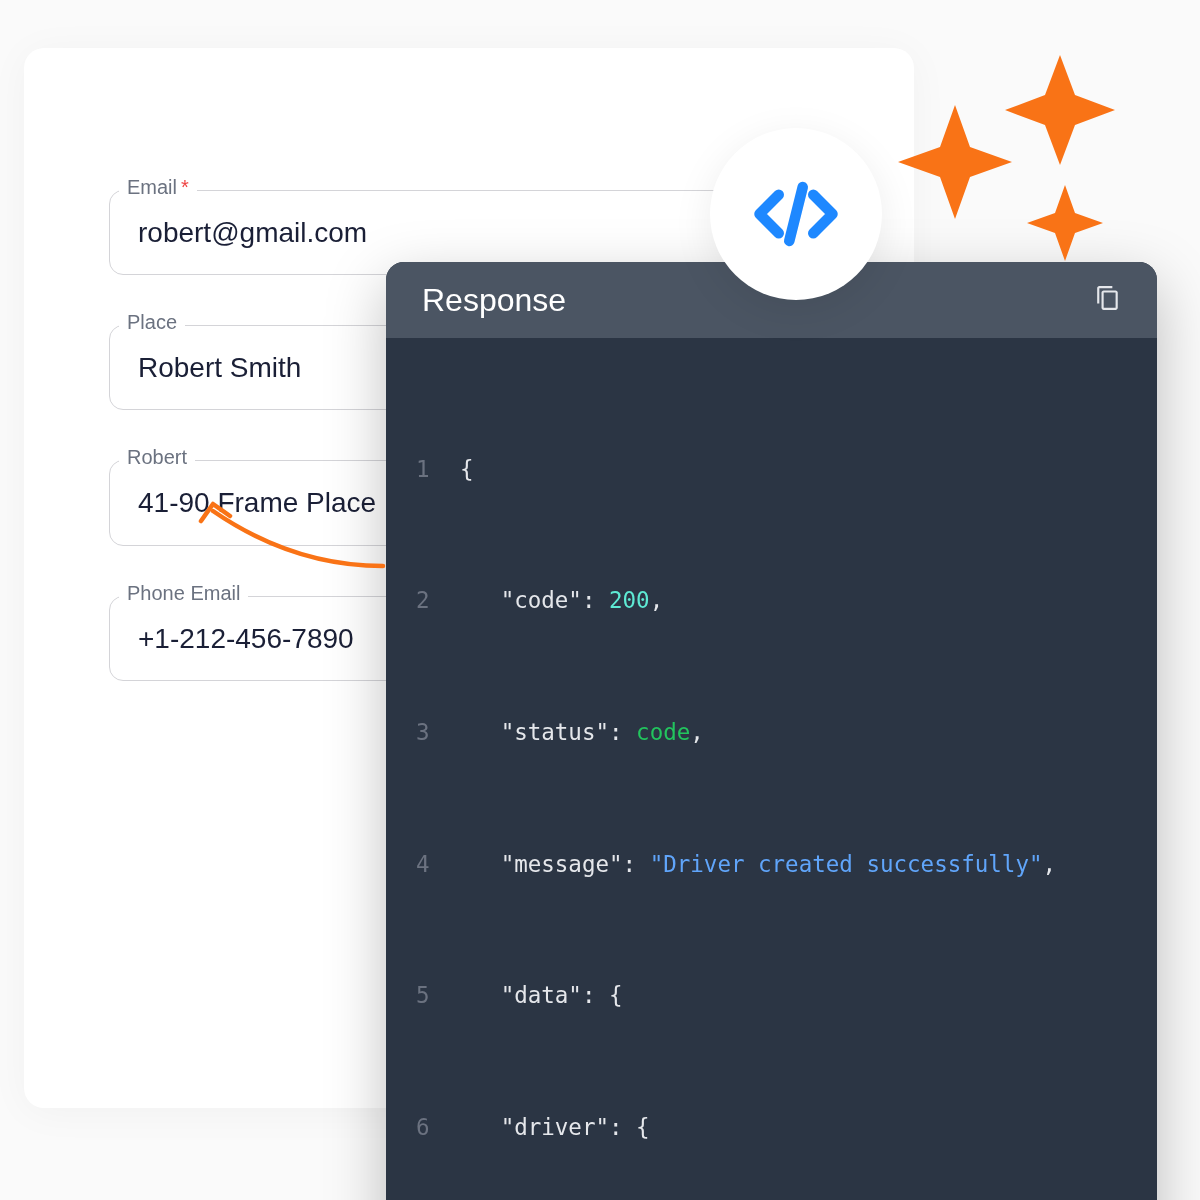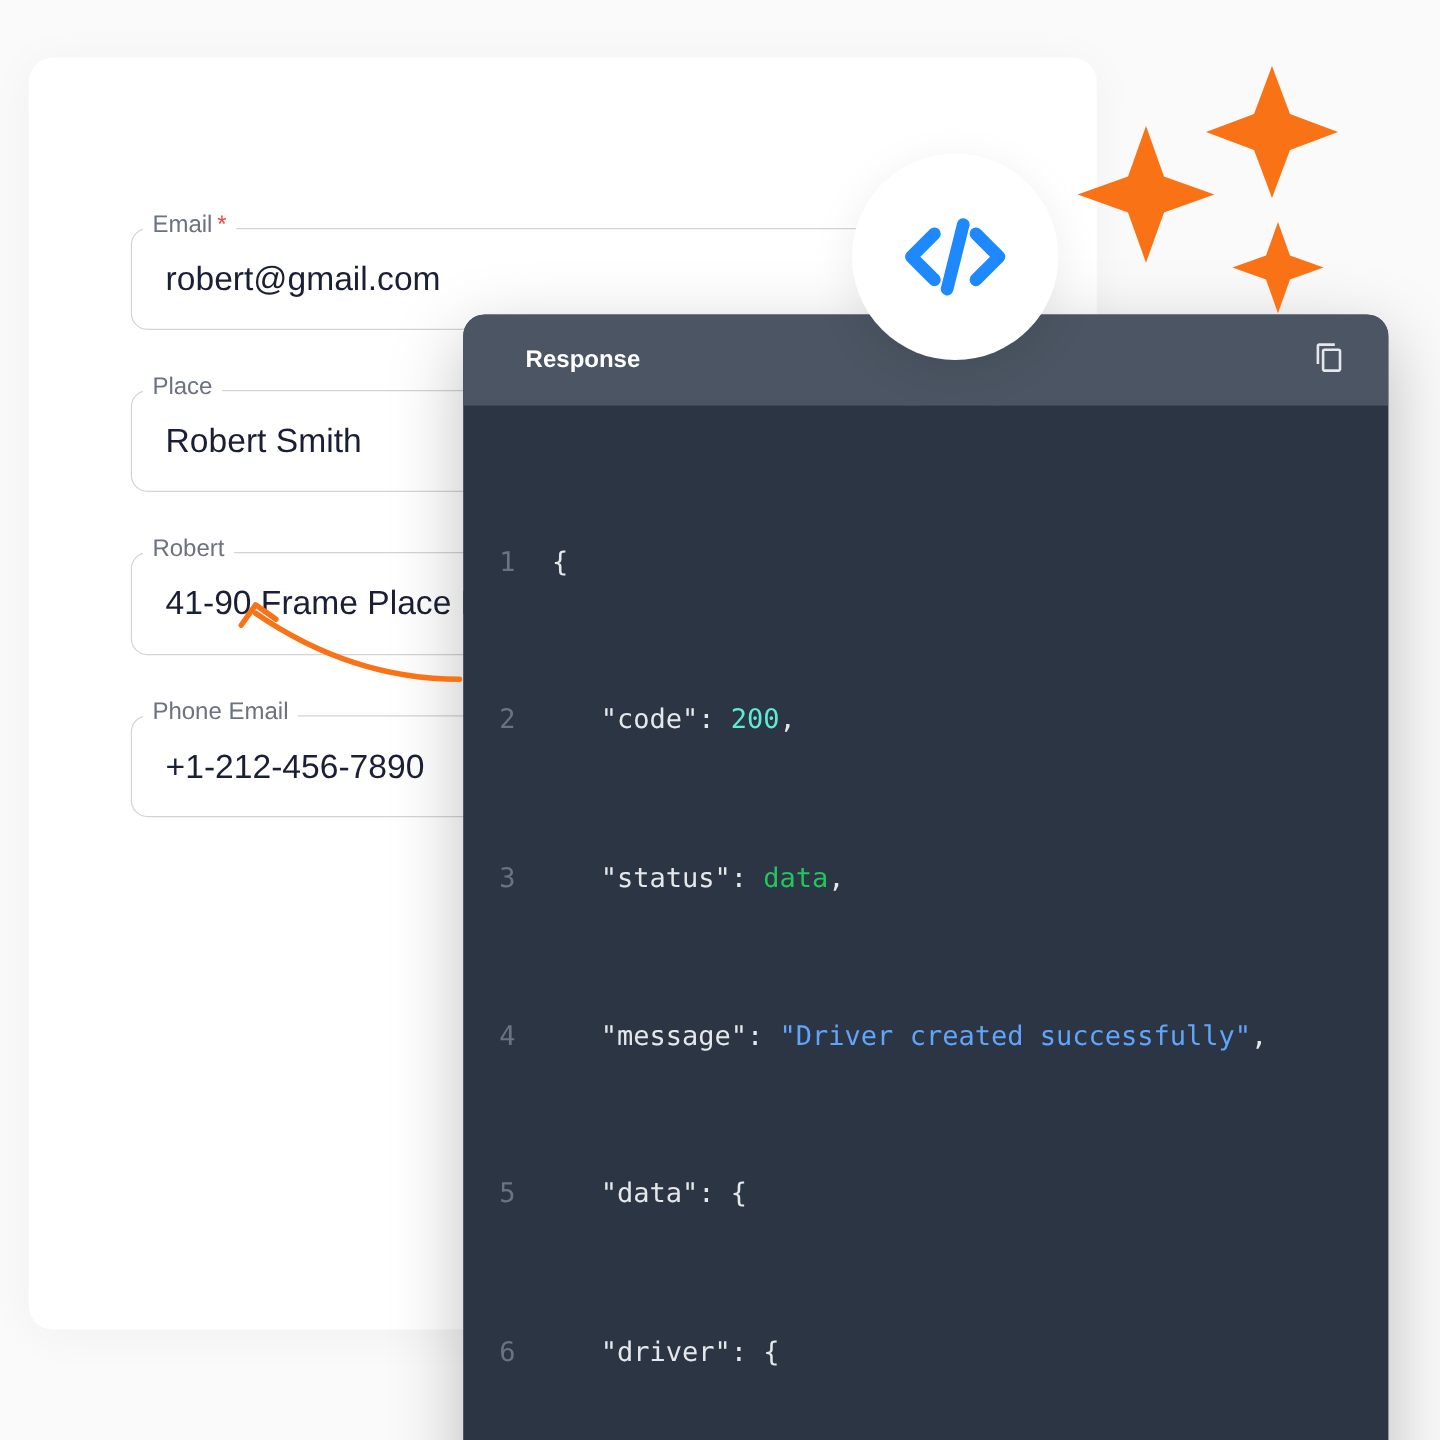--- a/index.html
+++ b/index.html
@@ -77,23 +77,22 @@
 .response-header {
   background: #4b5563;
   height: 76px;
   display: flex;
   align-items: center;
   justify-content: space-between;
   padding: 0 36px;
 }
 .response-title {
   color: #ffffff;
-  font-size: 20px;
-  font-weight: 700;
-  margin-left: 16px;
+  font-size: 32px;
+  font-weight: 400;
 }
 .copy-icon {
   color: #e5e7eb;
 }
 .response-body {
   padding: 22px 30px 30px 30px;
   font-family: ui-monospace, 'SF Mono', Menlo, Monaco, Consolas, monospace;
   font-size: 22.5px;
   line-height: 1.95;
   white-space: pre;
@@ -188,21 +187,21 @@
     <span class="response-title">Response</span>
     <span class="copy-icon">
       <svg width="26" height="26" viewBox="0 0 24 24" fill="currentColor">
         <path d="M16 1H4c-1.1 0-2 .9-2 2v14h2V3h12V1zm3 4H8c-1.1 0-2 .9-2 2v14c0 1.1.9 2 2 2h11c1.1 0 2-.9 2-2V7c0-1.1-.9-2-2-2zm0 16H8V7h11v14z"></path>
       </svg>
     </span>
   </div>
   <div class="response-body">
     <div class="code-line"><span class="line-num">1</span><span class="code"><span class="tok-punc">{</span></span></div>
     <div class="code-line"><span class="line-num">2</span><span class="code">   <span class="tok-key">"code"</span><span class="tok-punc">: </span><span class="tok-num">200</span><span class="tok-punc">,</span></span></div>
-    <div class="code-line"><span class="line-num">3</span><span class="code">   <span class="tok-key">"status"</span><span class="tok-punc">: </span><span class="tok-bool">data</span><span class="tok-punc">,</span></span></div>
+    <div class="code-line"><span class="line-num">3</span><span class="code">   <span class="tok-key">"status"</span><span class="tok-punc">: </span><span class="tok-bool">code</span><span class="tok-punc">,</span></span></div>
     <div class="code-line"><span class="line-num">4</span><span class="code">   <span class="tok-key">"message"</span><span class="tok-punc">: </span><span class="tok-str">"Driver created successfully"</span><span class="tok-punc">,</span></span></div>
     <div class="code-line"><span class="line-num">5</span><span class="code">   <span class="tok-key">"data"</span><span class="tok-punc">: {</span></span></div>
     <div class="code-line"><span class="line-num">6</span><span class="code">   <span class="tok-key">"driver"</span><span class="tok-punc">: {</span></span></div>
     
     
     
     
     
     
     

